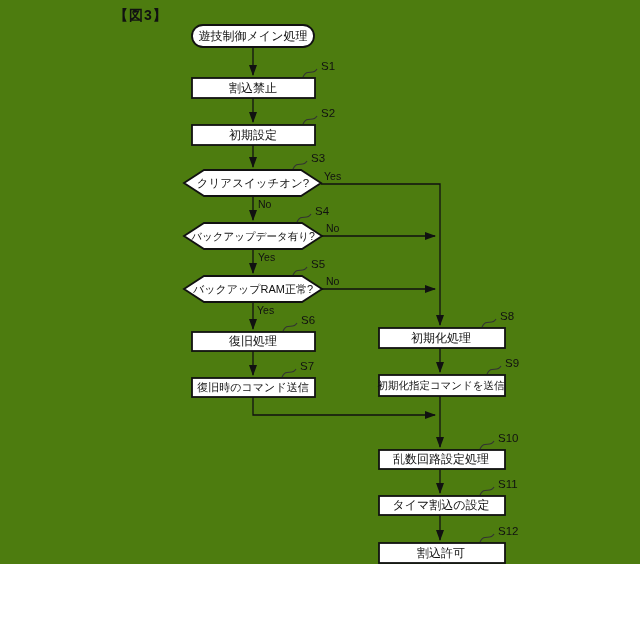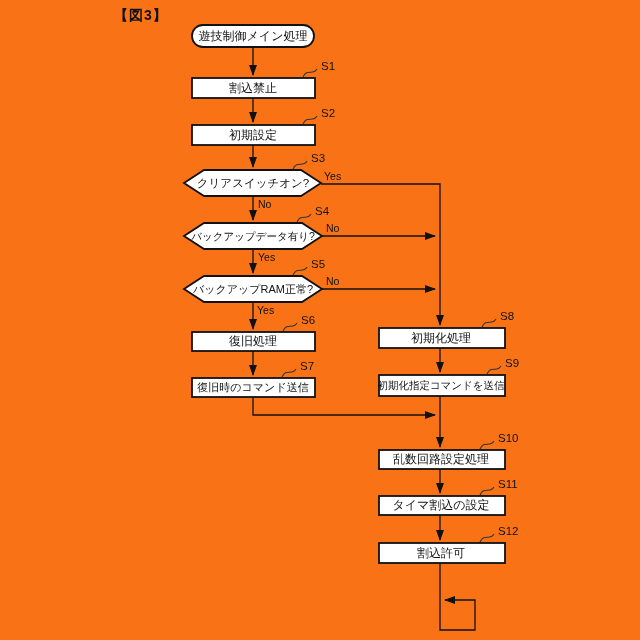--- a/index.html
+++ b/index.html
@@ -3,22 +3,22 @@
 <meta charset="utf-8">
 <style>
   html, body {
     margin: 0;
     padding: 0;
     background: #ffffff;
   }
   .page {
     position: relative;
     width: 640px;
-    height: 640px;
-    background: #f97316;
+    height: 564px;
+    background: #4d7c0f;
     font-family: "Liberation Sans", "DejaVu Sans", sans-serif;
   }
   svg text {
     fill: #111111;
     font-family: "Liberation Sans", "DejaVu Sans", sans-serif;
   }
   .fig-title {
     font-size: 14px;
     font-weight: bold;
     letter-spacing: 1px;

